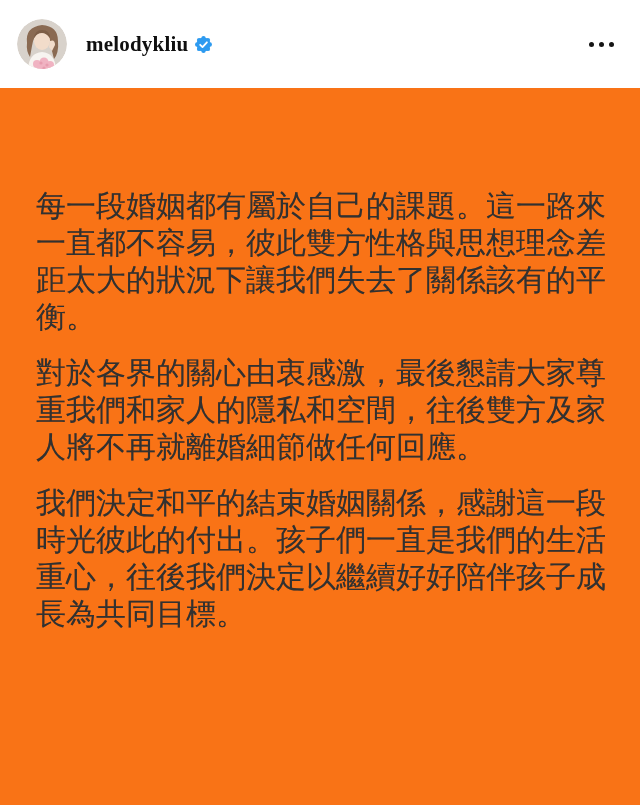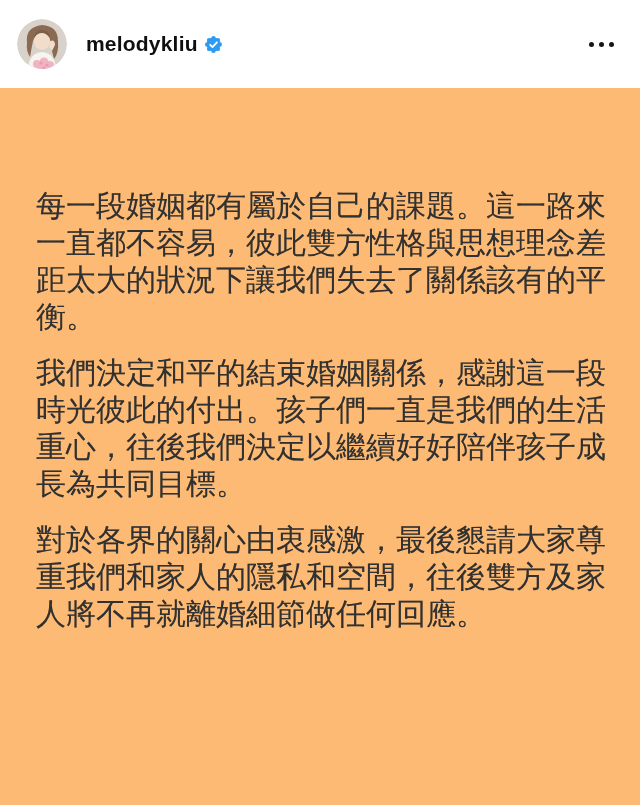--- a/index.html
+++ b/index.html
@@ -35,20 +35,21 @@
     cursor: pointer;
   }
   .avatar svg { display: block; }
   .username {
     margin-left: 19px;
     font-size: 21px;
     font-weight: 700;
     color: #0f0f0f;
     letter-spacing: 0.2px;
     cursor: pointer;
+    font-family: Liberation Serif, serif;
   }
   .verified-badge {
     margin-left: 7px;
     width: 17px;
     height: 17px;
     flex: 0 0 auto;
   }
   .more-options-button {
     margin-left: auto;
     margin-right: 24px;
@@ -64,21 +65,21 @@
     width: 5px;
     height: 5px;
     border-radius: 50%;
     background: #161616;
   }
 
   
   .post-image {
     position: absolute;
     top: 88px; left: 0; right: 0; bottom: 0;
-    background: #fdba74;
+    background: #f97316;
     box-sizing: border-box;
     padding: 99px 29px 8px 36px;
     cursor: pointer;
   }
   .post-text p {
     margin: 0 0 19px 0;
     font-size: 30px;
     line-height: 37px;
     color: #313131;
     letter-spacing: 0;
@@ -145,18 +146,18 @@
     <button class="more-options-button" aria-label="more options">
       <span class="dot"></span>
       <span class="dot"></span>
       <span class="dot"></span>
     </button>
   </div>
 
   <div class="post-image">
     <div class="post-text">
       <p>每一段婚姻都有屬於自己的課題。這一路來一直都不容易，彼此雙方性格與思想理念差距太大的狀況下讓我們失去了關係該有的平衡。</p>
+      <p>對於各界的關心由衷感激，最後懇請大家尊重我們和家人的隱私和空間，往後雙方及家人將不再就離婚細節做任何回應。</p>
       <p>我們決定和平的結束婚姻關係，感謝這一段時光彼此的付出。孩子們一直是我們的生活重心，往後我們決定以繼續好好陪伴孩子成長為共同目標。</p>
-      <p>對於各界的關心由衷感激，最後懇請大家尊重我們和家人的隱私和空間，往後雙方及家人將不再就離婚細節做任何回應。</p>
     </div>
   </div>
 
 </div>
 
 </body></html>

